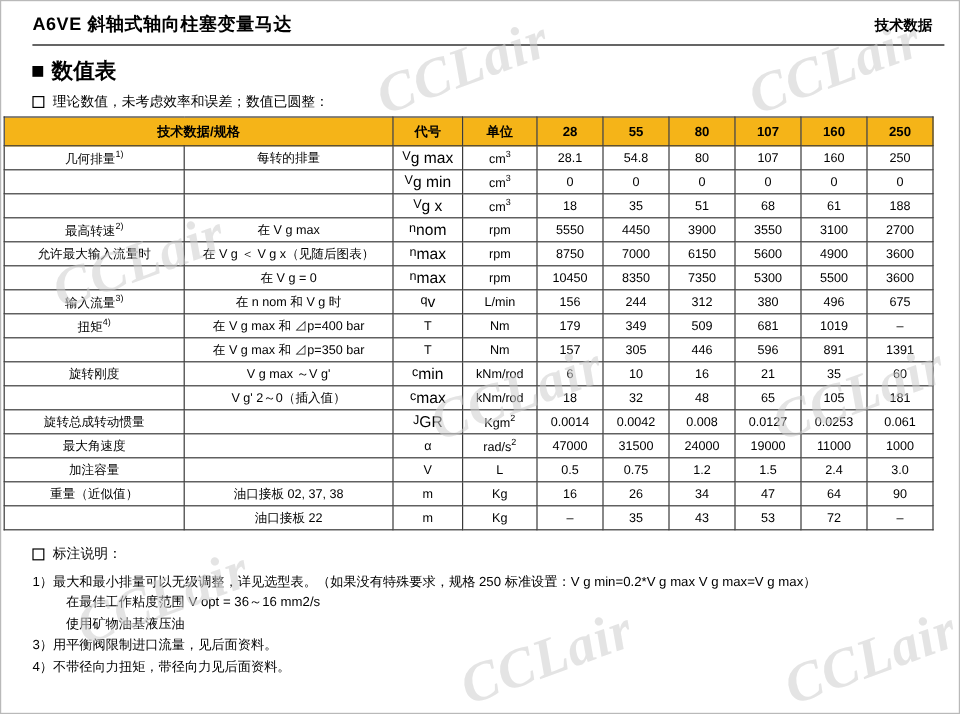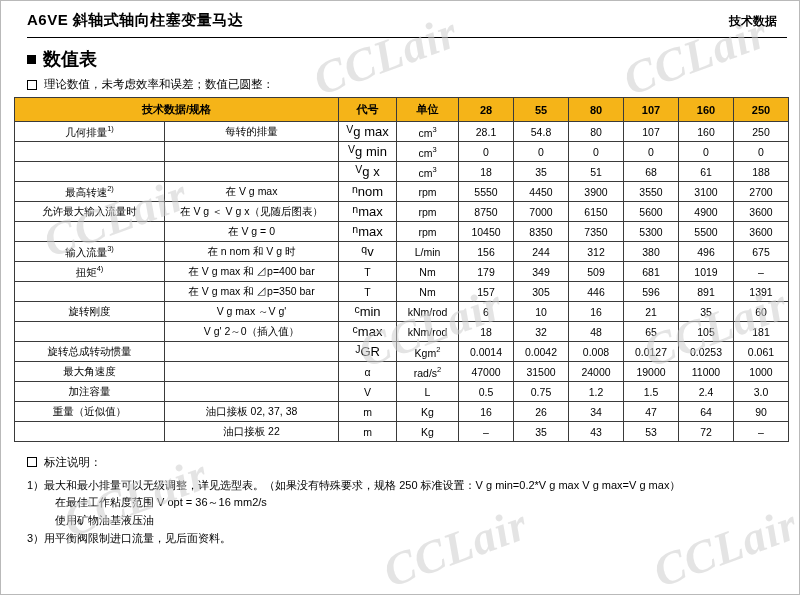--- a/index.html
+++ b/index.html
@@ -94,21 +94,21 @@
     width: 8px; height: 8px;
     border: 1px solid #000;
     background: #fff;
     margin-right: 7px;
     flex: none;
   }
 
   
   table.spec {
     border-collapse: collapse;
-    margin-left: 13px;
+    margin-left: 2px;
     width: 774px;
     table-layout: fixed;
   }
   table.spec td, table.spec th {
     border: 1px solid #3a3a3a;
     font-size: 10.5px;
     font-weight: normal;
     padding: 0 4px;
     height: 19px;
     text-align: center;
@@ -400,15 +400,16 @@
 
   <div class="notes">
     <div class="sub">
       <span class="marker"></span>
       <span>标注说明：</span>
     </div>
     <div class="line">1）最大和最小排量可以无级调整，详见选型表。（如果没有特殊要求，规格 250 标准设置：V g min=0.2*V g max  V g max=V g max）</div>
     <div class="line indent2">在最佳工作粘度范围 V opt = 36～16 mm2/s</div>
     <div class="line indent2">使用矿物油基液压油</div>
     <div class="line">3）用平衡阀限制进口流量，见后面资料。</div>
+    <div class="line">4）不带径向力扭矩，带径向力见后面资料。</div>
   </div>
 
 </div>
 
 </body></html>

